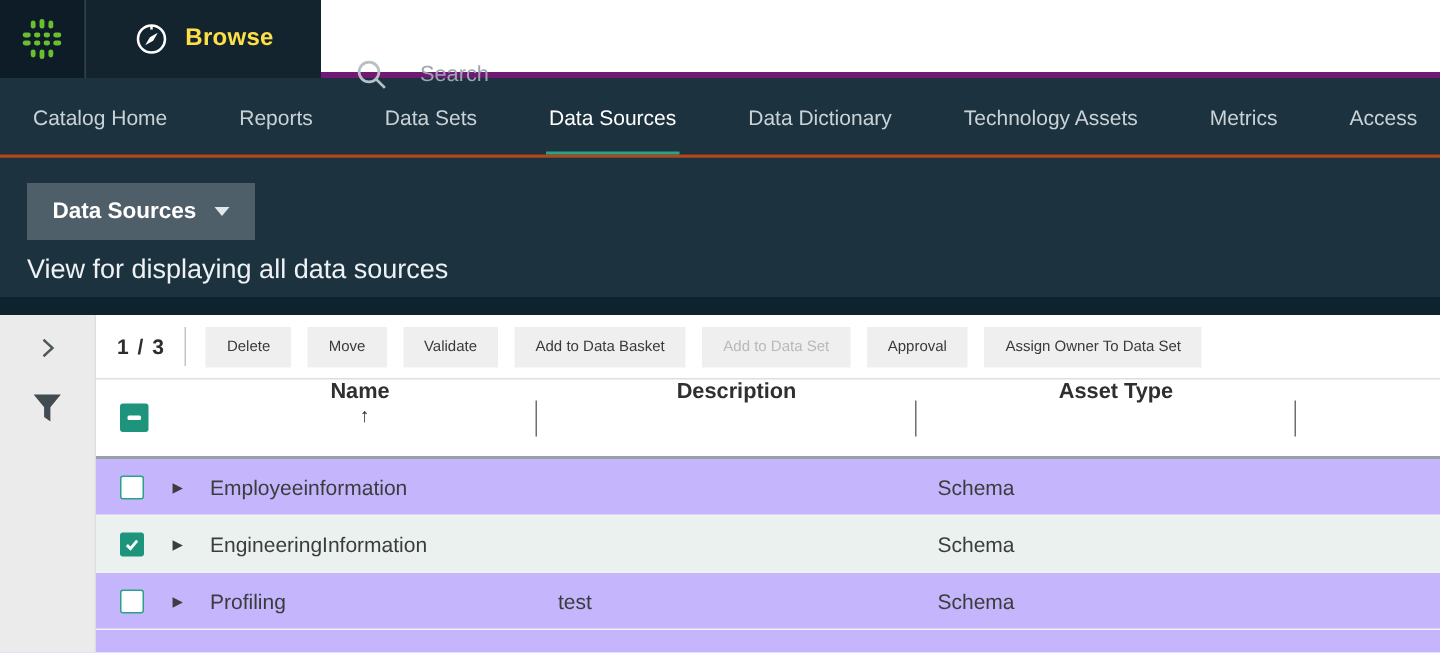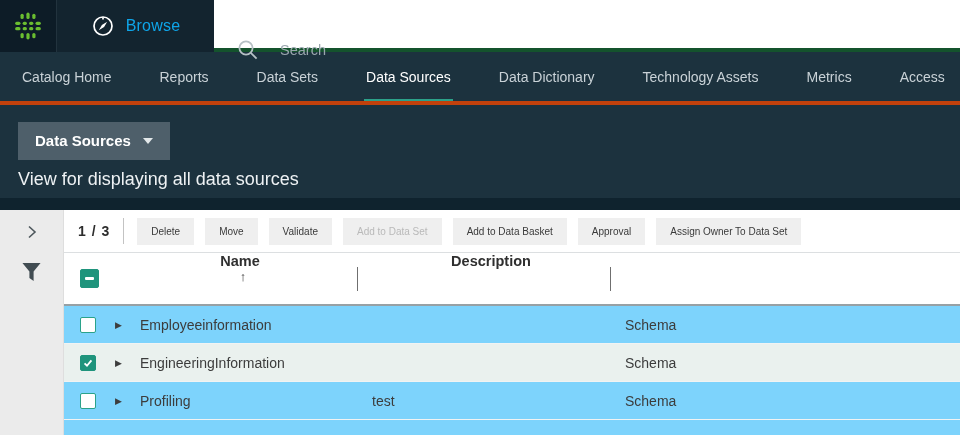--- a/index.html
+++ b/index.html
@@ -5,48 +5,48 @@
   * { margin:0; padding:0; box-sizing:border-box; }
   html,body { width:960px; height:435px; overflow:hidden; background:#fff;
               font-family:"Liberation Sans", sans-serif; }
 
   
   .topbar { display:flex; height:52px; }
   .logo-block { width:57px; background:#0d1c27; display:flex; align-items:center;
                 justify-content:center; border-right:1px solid #22333e; cursor:pointer; }
   .browse-block { width:157px; background:#13242f; display:flex; align-items:center;
                   justify-content:center; gap:11px; cursor:pointer; }
-  .browse-label { color:#0ea5e9; font-size:16px; font-weight:400; letter-spacing:.2px; }
-  .search-block { flex:1; background:#14532d; display:flex; align-items:center;
+  .browse-label { color:#fde047; font-size:16px; font-weight:700; letter-spacing:.2px; }
+  .search-block { flex:1; background:#701a75; display:flex; align-items:center;
                   padding-left:22px; gap:20px; cursor:text;margin-top:48px; }
   .search-placeholder { color:#9aa7ae; font-size:14.5px; }
 
   
   .navbar { height:53px; background:#1c323e; display:flex; align-items:stretch;
-            padding-left:22px; gap:48px; border-bottom:4px solid #c2410c;
+            padding-left:22px; gap:48px; border-bottom:2px solid #c2410c;
             white-space:nowrap; overflow:hidden; }
   .tab { display:flex; align-items:center; color:#c9d2d7; font-size:14px;
          position:relative; cursor:pointer; flex:0 0 auto; }
   .tab.active { color:#fff; }
   .tab.active::after { content:""; position:absolute; left:-2px; right:-2px; bottom:-2px;
                        height:4px; background:#2ca189; }
 
   
   .view-header { height:93px; background:#1c323e; padding-left:18px; }
   .view-selector { margin-top:17px; display:inline-flex; align-items:center; gap:12px;
                    background:#4e5f6a; color:#fff; font-size:15px; font-weight:700;
                    padding:10px 17px 11px 17px; cursor:pointer; }
   .caret-down { width:0; height:0; border-left:5px solid transparent;
                 border-right:5px solid transparent; border-top:6px solid #e3e8ea; }
   .view-description { margin-top:9px; color:#eef2f4; font-size:18px; }
 
   .dark-strip { height:12px; background:#0f232e; }
 
   
-  .content { display:flex; height:225px; background:#7dd3fc; }
+  .content { display:flex; height:225px; background:#c4b5fd; }
   .side-rail { width:64px; background:#ebebeb; border-right:1px solid #dedede;
                display:flex; flex-direction:column; align-items:center; flex:0 0 auto; }
   .rail-expand { height:43px; display:flex; align-items:center; justify-content:center;
                  width:100%; cursor:pointer; }
   .rail-filter { margin-top:8px; cursor:pointer; }
 
   .main { flex:1; min-width:0; display:flex; flex-direction:column; }
 
   
   .toolbar { height:43px; display:flex; align-items:center; padding-left:14px;
@@ -165,38 +165,41 @@
   </div>
 
   <div class="main">
 
     <div class="toolbar">
       <span class="pagination">1 / 3</span>
       <span class="toolbar-divider"></span>
       <button class="tb-btn">Delete</button>
       <button class="tb-btn">Move</button>
       <button class="tb-btn">Validate</button>
+      <button class="tb-btn">Add to Data Basket</button>
       <button class="tb-btn disabled">Add to Data Set</button>
-      <button class="tb-btn">Add to Data Basket</button>
       <button class="tb-btn">Approval</button>
       <button class="tb-btn">Assign Owner To Data Set</button>
     </div>
 
     <div class="thead grid-row">
       <div class="th-check">
         <span class="cb big filled">
           <span class="minus-bar"></span>
         </span>
       </div>
       <div class="th" style="padding-left:15px">
         <span>Name</span>
         <span class="sort-arrow">↑</span>
       </div>
       <div class="th with-divider">
         <span>Description</span>
+      </div>
+      <div class="th with-divider">
+        <span>Asset Type</span>
       </div>
       <div class="th with-divider"></div>
     </div>
 
     <div class="trow grid-row">
       <div class="cell-check">
         <span class="cb"></span>
       </div>
       <div class="cell cell-name">
         <span class="expander">▶</span>

